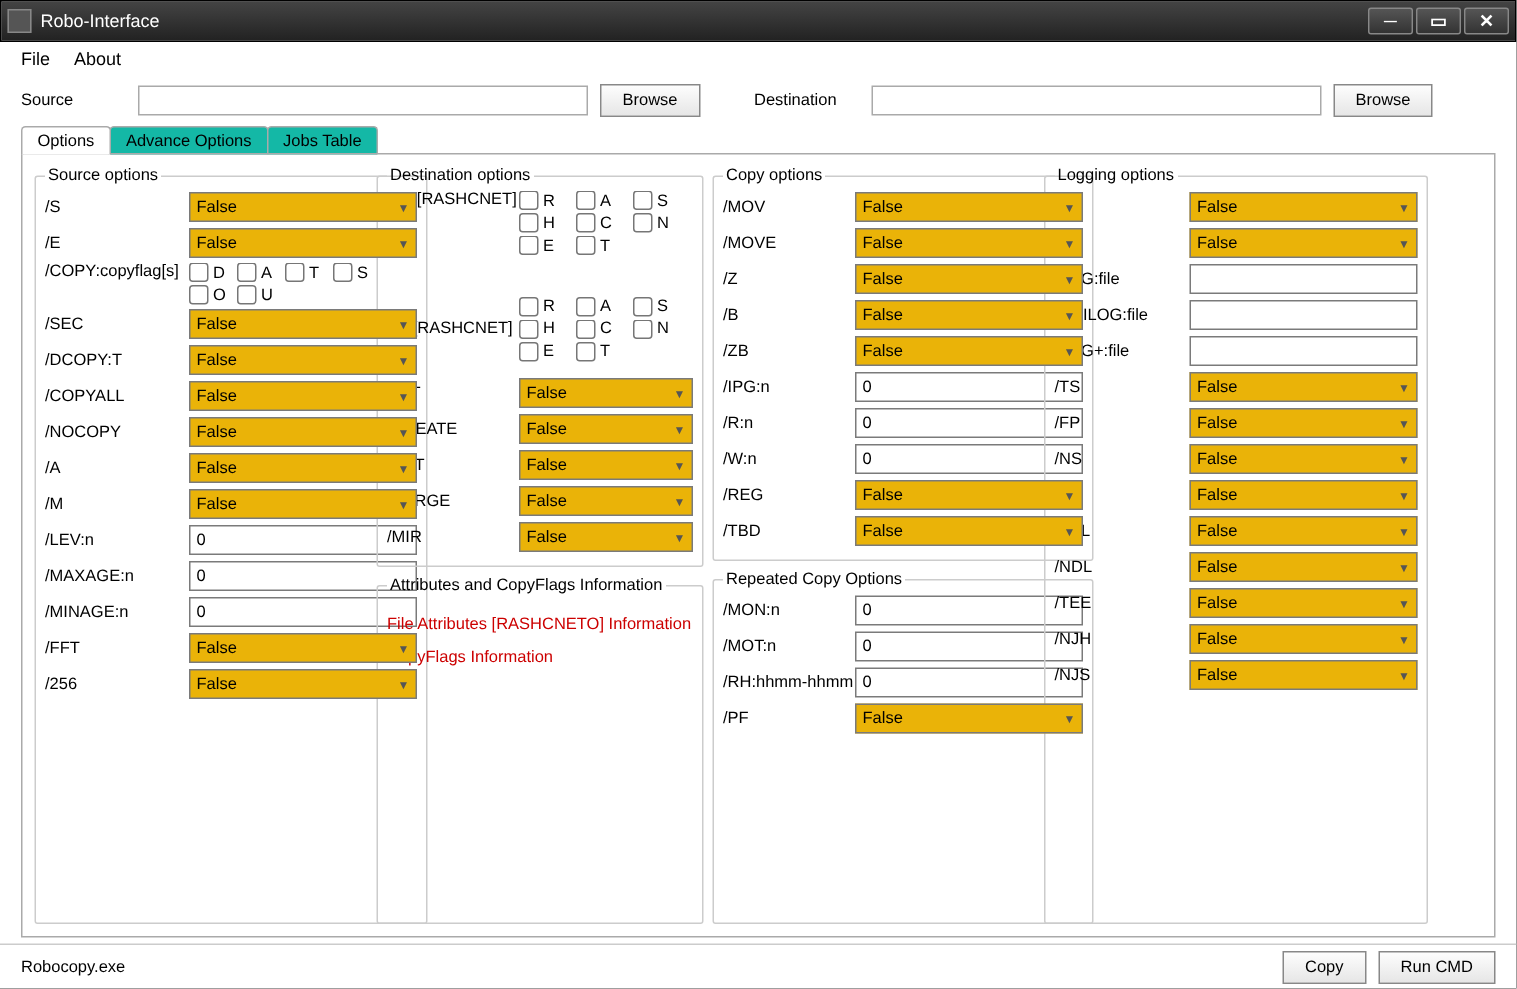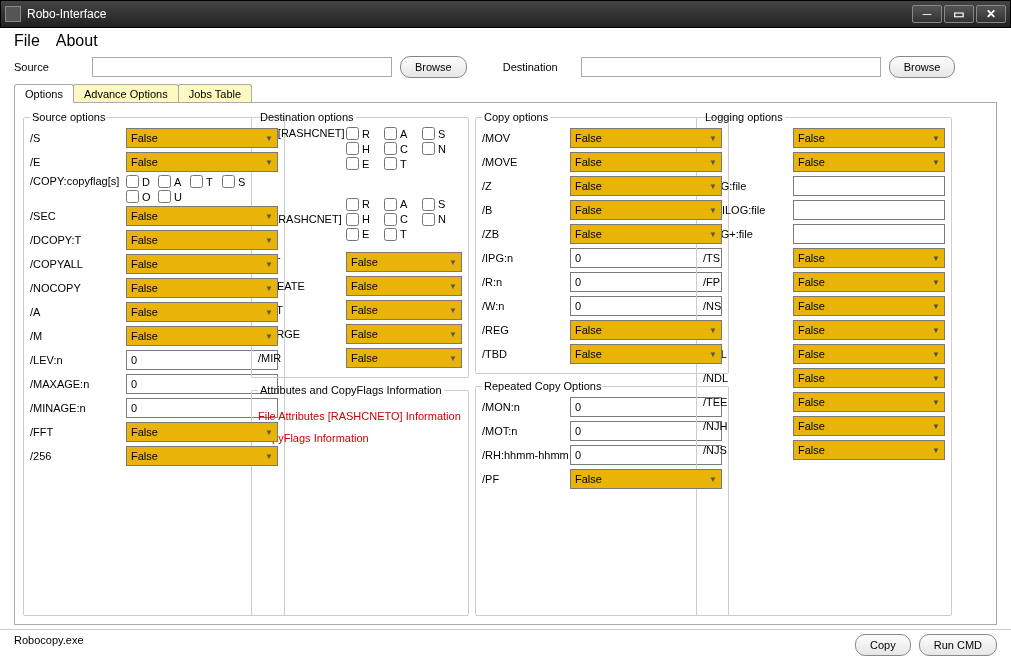--- a/index.html
+++ b/index.html
@@ -3,52 +3,52 @@
 <meta charset="utf-8">
 <style>
 * { box-sizing: border-box; font-family: "Segoe UI", Tahoma, sans-serif; font-size: 11px; }
 body { margin: 0; background: #000; }
 .window { width: 1011px; height: 659px; background: #fff; display: flex; flex-direction: column; }
 .titlebar { height: 28px; background: linear-gradient(#444, #222); color: #fff; display: flex; align-items: center; padding: 0 4px; border: 1px solid #000; }
 .titlebar-icon { width: 16px; height: 16px; background: #555; border: 1px solid #888; margin-right: 6px; }
 .titlebar-title { flex: 1; font-size: 12px; }
 .titlebar-btn { width: 30px; height: 18px; background: linear-gradient(#555,#333); border: 1px solid #888; color: #fff; display: flex; align-items: center; justify-content: center; margin-left: 2px; cursor: pointer; font-family: Arial; font-size: 12px; font-weight: bold; border-radius: 2px; }
 .menubar { height: 22px; padding: 4px 14px; display: flex; gap: 16px; }
-.menubar span { cursor: pointer; font-size: 16px; }
+.menubar span { cursor: pointer; font-size: 12px; }
 .content { flex: 1; padding: 6px 14px 4px 14px; display: flex; flex-direction: column; }
 fieldset { border: 1px solid #ccc; border-radius: 2px; padding: 4px 6px 6px 6px; margin: 0; }
 legend { font-size: 11px; padding: 0 2px; }
 .info-box { margin-bottom: 8px; }
 .info-input { width: 100%; height: 20px; border: 1px solid #aaa; padding: 2px 4px; background: #fff; }
 .src-dst { display: flex; align-items: center; gap: 8px; margin-bottom: 6px; }
 .fld-label { width: 70px; }
 .txt { height: 20px; border: 1px solid #aaa; padding: 2px 4px; background: #fff; }
-.btn { height: 22px; border: 1px solid #888; border-radius: 10px; background: linear-gradient(#fdfdfd,#e6e6e6); padding: 0 14px; cursor: pointer; }
+.btn { height: 22px; border: 1px solid #888; border-radius: 0; background: linear-gradient(#fdfdfd,#e6e6e6); padding: 0 14px; cursor: pointer; }
 .tabs { display: flex; margin-bottom: -1px; }
-.tab { padding: 3px 10px; border: 1px solid #aaa; border-bottom: none; background: #fef9c3; cursor: pointer; margin-right: -1px; border-top-left-radius: 3px; border-top-right-radius: 3px; }
+.tab { padding: 3px 10px; border: 1px solid #aaa; border-bottom: none; background: #14b8a6; cursor: pointer; margin-right: -1px; border-top-left-radius: 3px; border-top-right-radius: 3px; }
 .tab.active { background: #fff; position: relative; z-index: 2; }
 .tab-panel { flex: 1; border: 1px solid #aaa; padding: 8px; display: flex; gap: 6px; overflow: hidden; }
 .col { display: flex; flex-direction: column; gap: 6px; }
 .col.source { width: 222px; }
 .col.dest { width: 218px; }
 .col.copy { width: 215px; }
 .col.log { width: 215px; }
 .row { display: flex; align-items: center; margin-bottom: 2px; min-height: 22px; }
 .lbl { width: 96px; cursor: pointer; }
 .lbl.d { width: 88px; }
 .lbl.l { width: 90px; }
 .combo { flex: 1; height: 20px; border: 1px solid #7a7a7a; background: #eab308; display: flex; align-items: center; padding: 0 4px; position: relative; cursor: pointer; }
 .combo::after { content: '▼'; position: absolute; right: 4px; font-size: 8px; color: #555; }
 .num { flex: 1; height: 20px; border: 1px solid #7a7a7a; padding: 0 4px; background: #fff; }
 .chk-group { display: flex; flex-wrap: wrap; gap: 2px 4px; flex: 1; }
 .chk { display: flex; align-items: center; gap: 3px; width: 34px; }
 .chk input { width: 13px; height: 13px; margin: 0; }
 .chk.w { width: 28px; }
 .redlink { color: #c00; cursor: pointer; display: block; margin: 10px 0; }
-.footer { height: 30px; border-top: 1px solid #ccc; padding: 4px 14px; display: flex; gap: 8px; }
+.footer { height: 30px; border-top: 1px solid #ccc; padding: 4px 14px; display: flex; align-items: center; gap: 8px; }
 .footer .status { flex: 1; }
 </style>
 </head>
 <body>
 
 <div class="window">
   <div class="titlebar">
     <div class="titlebar-icon"></div>
     <div class="titlebar-title">Robo-Interface</div>
     <div class="titlebar-btn">─</div>

